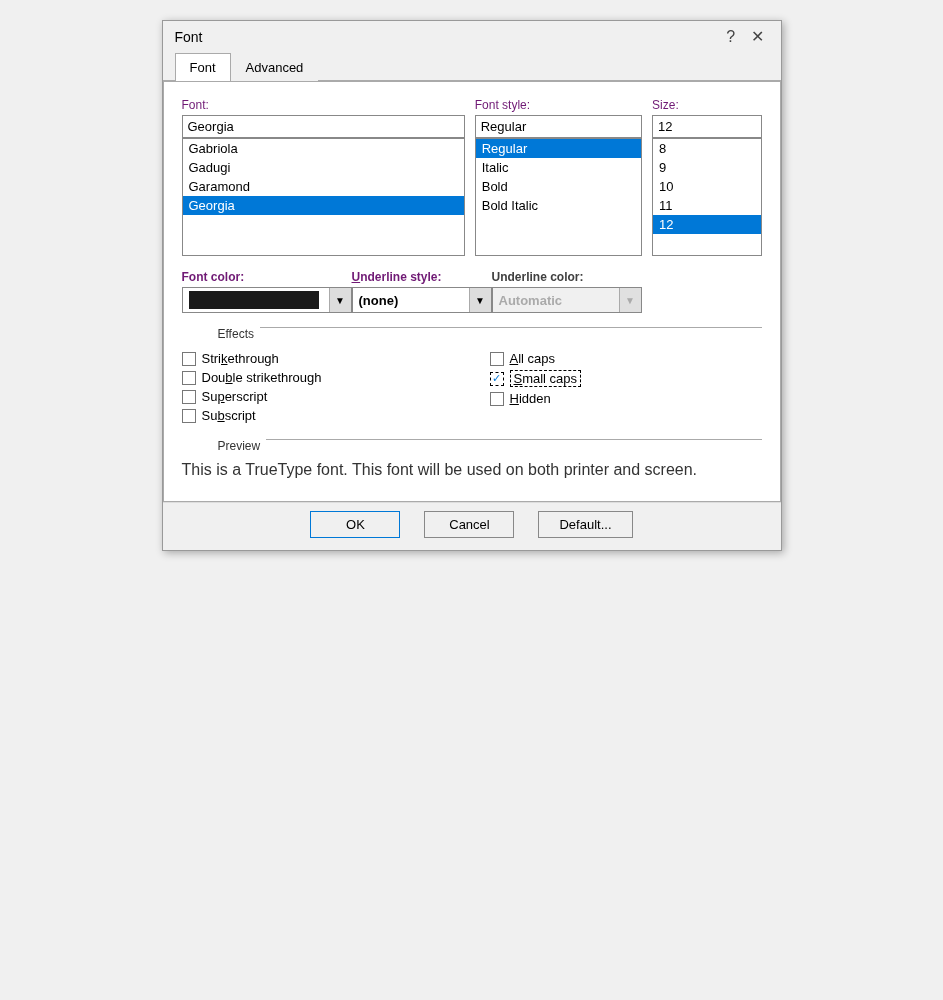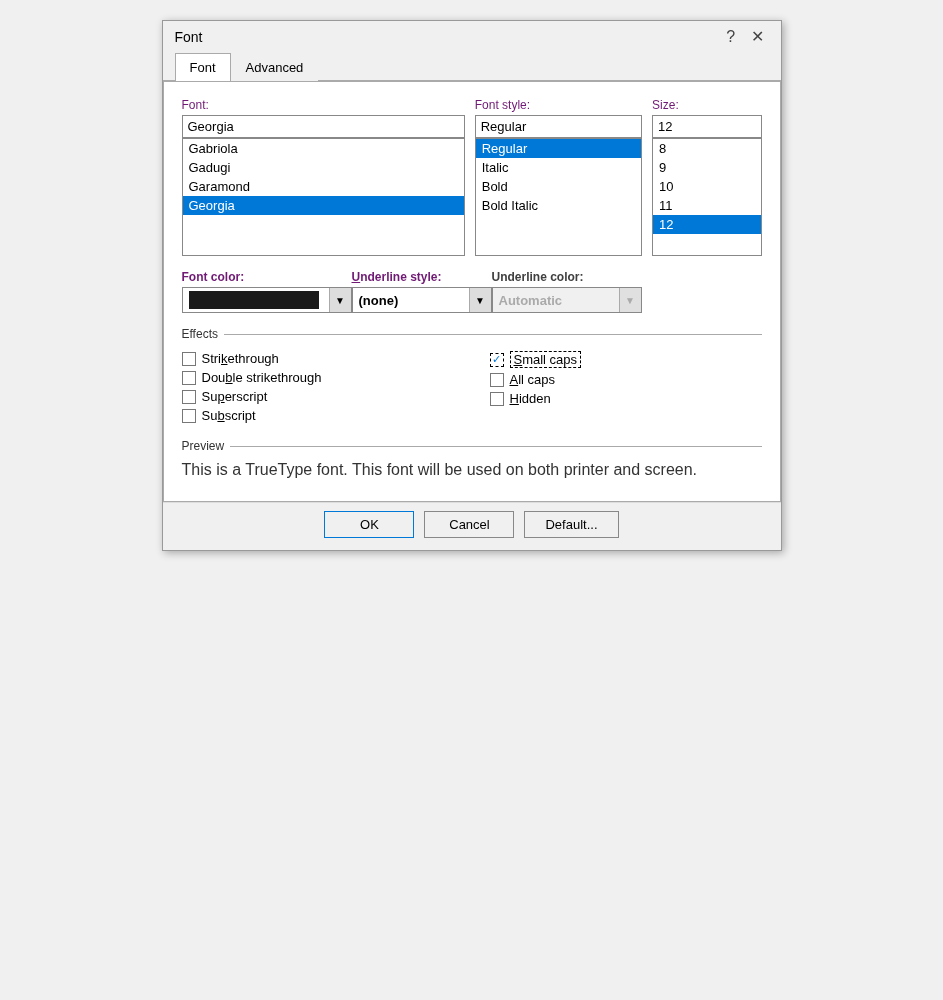--- a/index.html
+++ b/index.html
@@ -201,22 +201,23 @@
       background: #e0e0e0;
     }
 
     
     .effects-section {
       margin-bottom: 14px;
     }
 
     .section-header {
       display: flex;
-      align-items: center;
+      align-items: flex-start;
       margin-bottom: 8px;
+      margin-left: 36px;
     }
 
     .section-title {
       font-size: 12px;
       color: #333;
       margin-right: 6px;
       white-space: nowrap;
     }
 
     .section-line {
@@ -295,21 +296,21 @@
       color: #333;
       margin-top: 6px;
     }
 
     
     .dialog-footer {
       background: #f0f0f0;
       padding: 8px 18px 12px 18px;
       display: flex;
       justify-content: center;
-      gap: 10px;
+      gap: 24px;
       border-top: 1px solid #ddd;
     }
 
     .footer-btn {
       padding: 5px 20px;
       border: 1px solid #888;
       background: #f0f0f0;
       cursor: pointer;
       font-size: 13px;
       min-width: 90px;
@@ -448,29 +449,29 @@
           <div class="checkbox-row">
             <div class="checkbox-box"></div>
             <label class="checkbox-label">
               Su<u>b</u>script
             </label>
           </div>
         </div>
 
         <div>
           <div class="checkbox-row">
+            <div class="checkbox-box"></div>
+            <label class="checkbox-label">
+              <u>A</u>ll caps
+            </label>
+          </div>
+          <div class="checkbox-row">
             <div class="checkbox-box checked"></div>
             <label class="checkbox-label" style="border: 1px dashed #000; padding: 0 3px;">
               <u>S</u>mall caps
-            </label>
-          </div>
-          <div class="checkbox-row">
-            <div class="checkbox-box"></div>
-            <label class="checkbox-label">
-              <u>A</u>ll caps
             </label>
           </div>
           <div class="checkbox-row">
             <div class="checkbox-box"></div>
             <label class="checkbox-label">
               <u>H</u>idden
             </label>
           </div>
         </div>
 

